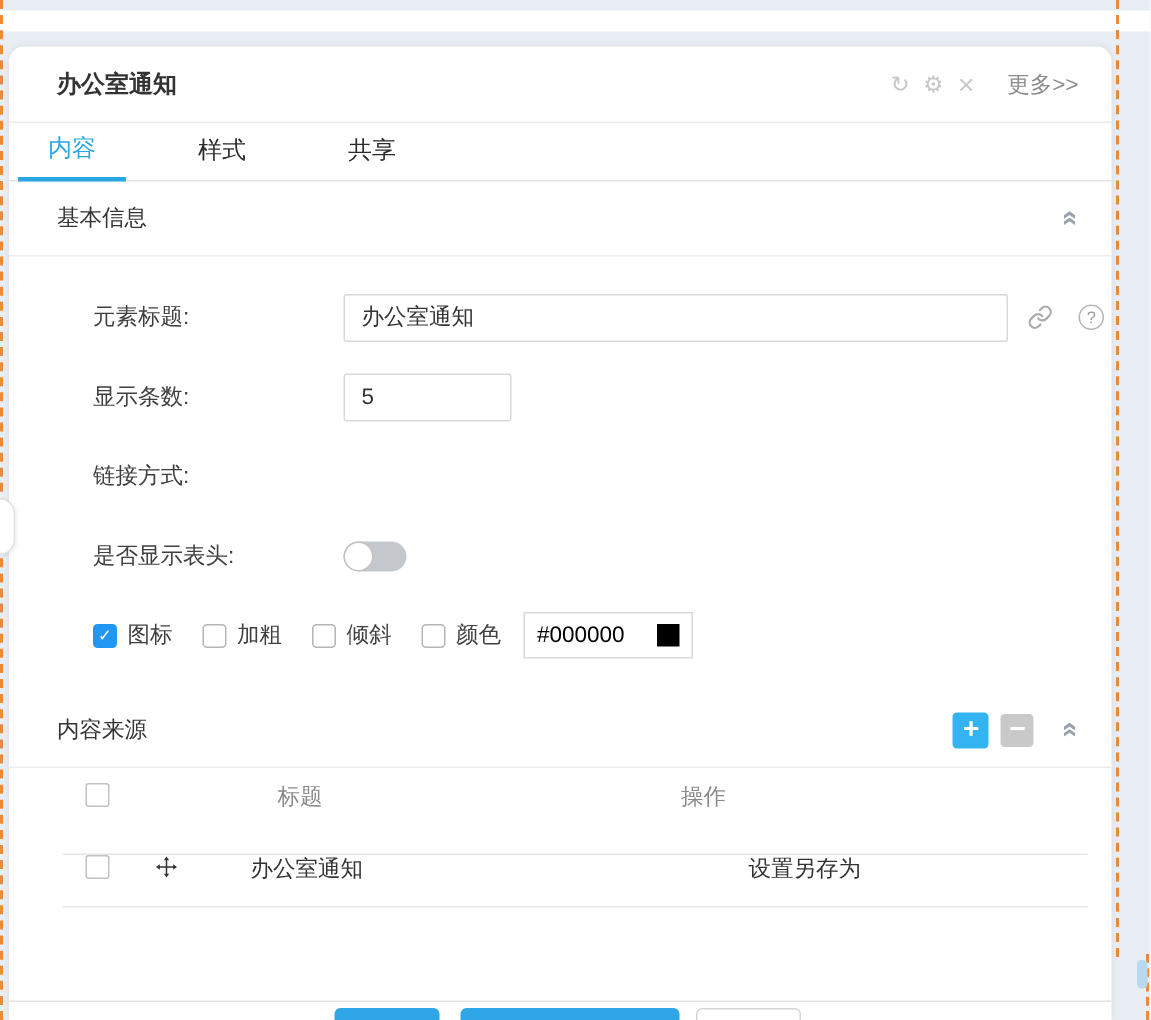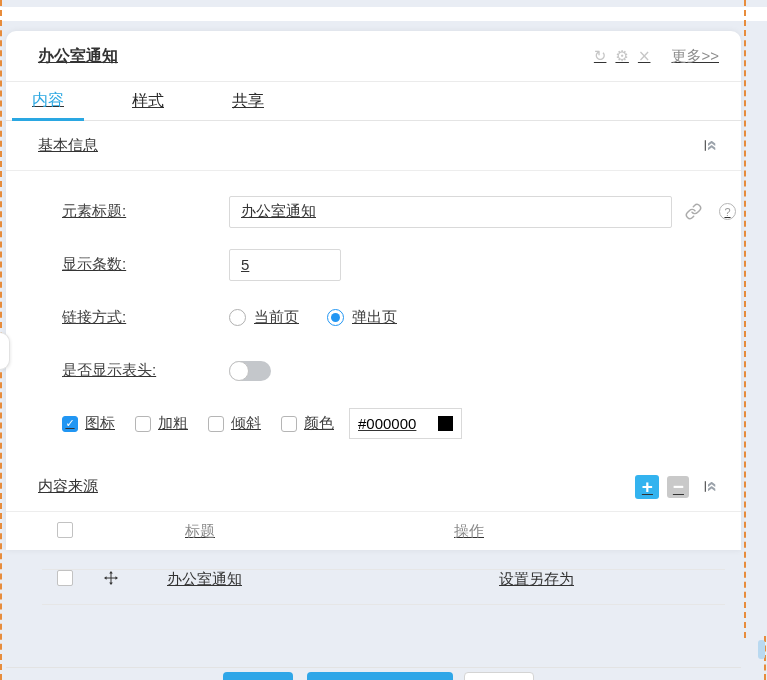--- a/index.html
+++ b/index.html
@@ -16,22 +16,22 @@
   .dash { position:absolute; width:0; border-left:2px dashed #e78c3c; }
   .dash-left  { left:0; top:0; height:680px; }
   .dash-right { left:744px; top:0; height:638px; }
   .dash-right2{ left:764px; top:636px; height:44px; }
   .scroll-thumb { position:absolute; left:758px; top:640px; width:7px; height:19px; background:#b9d9f0; border-radius:3px; }
   .drawer-handle { position:absolute; left:0; top:332px; width:10px; height:38px; background:#fff;
     border:1px solid #e2e2e2; border-left:none; border-radius:0 19px 19px 0;
     box-shadow:1px 1px 3px rgba(0,0,0,.08); z-index:5; }
 
   
-  .panel { position:absolute; left:6px; top:31px; width:735px; height:519px; background:#fff;
-    border-radius:10px 10px 0 0; box-shadow:0 0 6px rgba(0,0,0,.07);text-decoration:underline; }
+  .panel { position:absolute; left:6px; top:31px; width:735px; height:649px; background:#fff;
+    border-radius:10px 10px 0 0; box-shadow:0 0 6px rgba(0,0,0,.07); }
 
   .titlebar { height:51px; display:flex; align-items:center; padding:0 22px 0 32px; border-bottom:1px solid #ebebeb; }
   .title { font-size:16px; font-weight:bold; color:#333; }
   .title-actions { margin-left:auto; display:flex; align-items:center; gap:9px; }
   .tb-icon { font-family:"DejaVu Sans",sans-serif; color:#c6c6c6; font-size:15px; line-height:1; cursor:pointer; }
   .more { color:#8c8c8c; font-size:15px; margin-left:12px; cursor:pointer; }
 
   .tabbar { height:39px; display:flex; padding-left:6px; border-bottom:1px solid #e4e4e4;align-items:center; }
   .tab { width:72px; margin-right:28px; text-align:center; font-size:16px; line-height:36px; color:#2b2b2b; cursor:pointer; }
   .tab.active { color:#2aa7e2; border-bottom:3px solid #2aa7e2; }
@@ -155,30 +155,20 @@
       </span>
     </div>
 
     <div class="frow">
       <span class="flabel">显示条数:</span>
       <input class="txt w-count" value="5" style="">
     </div>
 
     <div class="frow">
       <span class="flabel">链接方式:</span>
-      <span class="radio-group">
-        <span class="radio">
-          <span class="rdot"></span>
-          <span>当前页</span>
-        </span>
-        <span class="radio checked">
-          <span class="rdot"></span>
-          <span>弹出页</span>
-        </span>
-      </span>
     </div>
 
     <div class="frow">
       <span class="flabel">是否显示表头:</span>
       <span class="toggle">
           <span class="knob"></span>
         </span>
     </div>
 
     <div class="frow">

